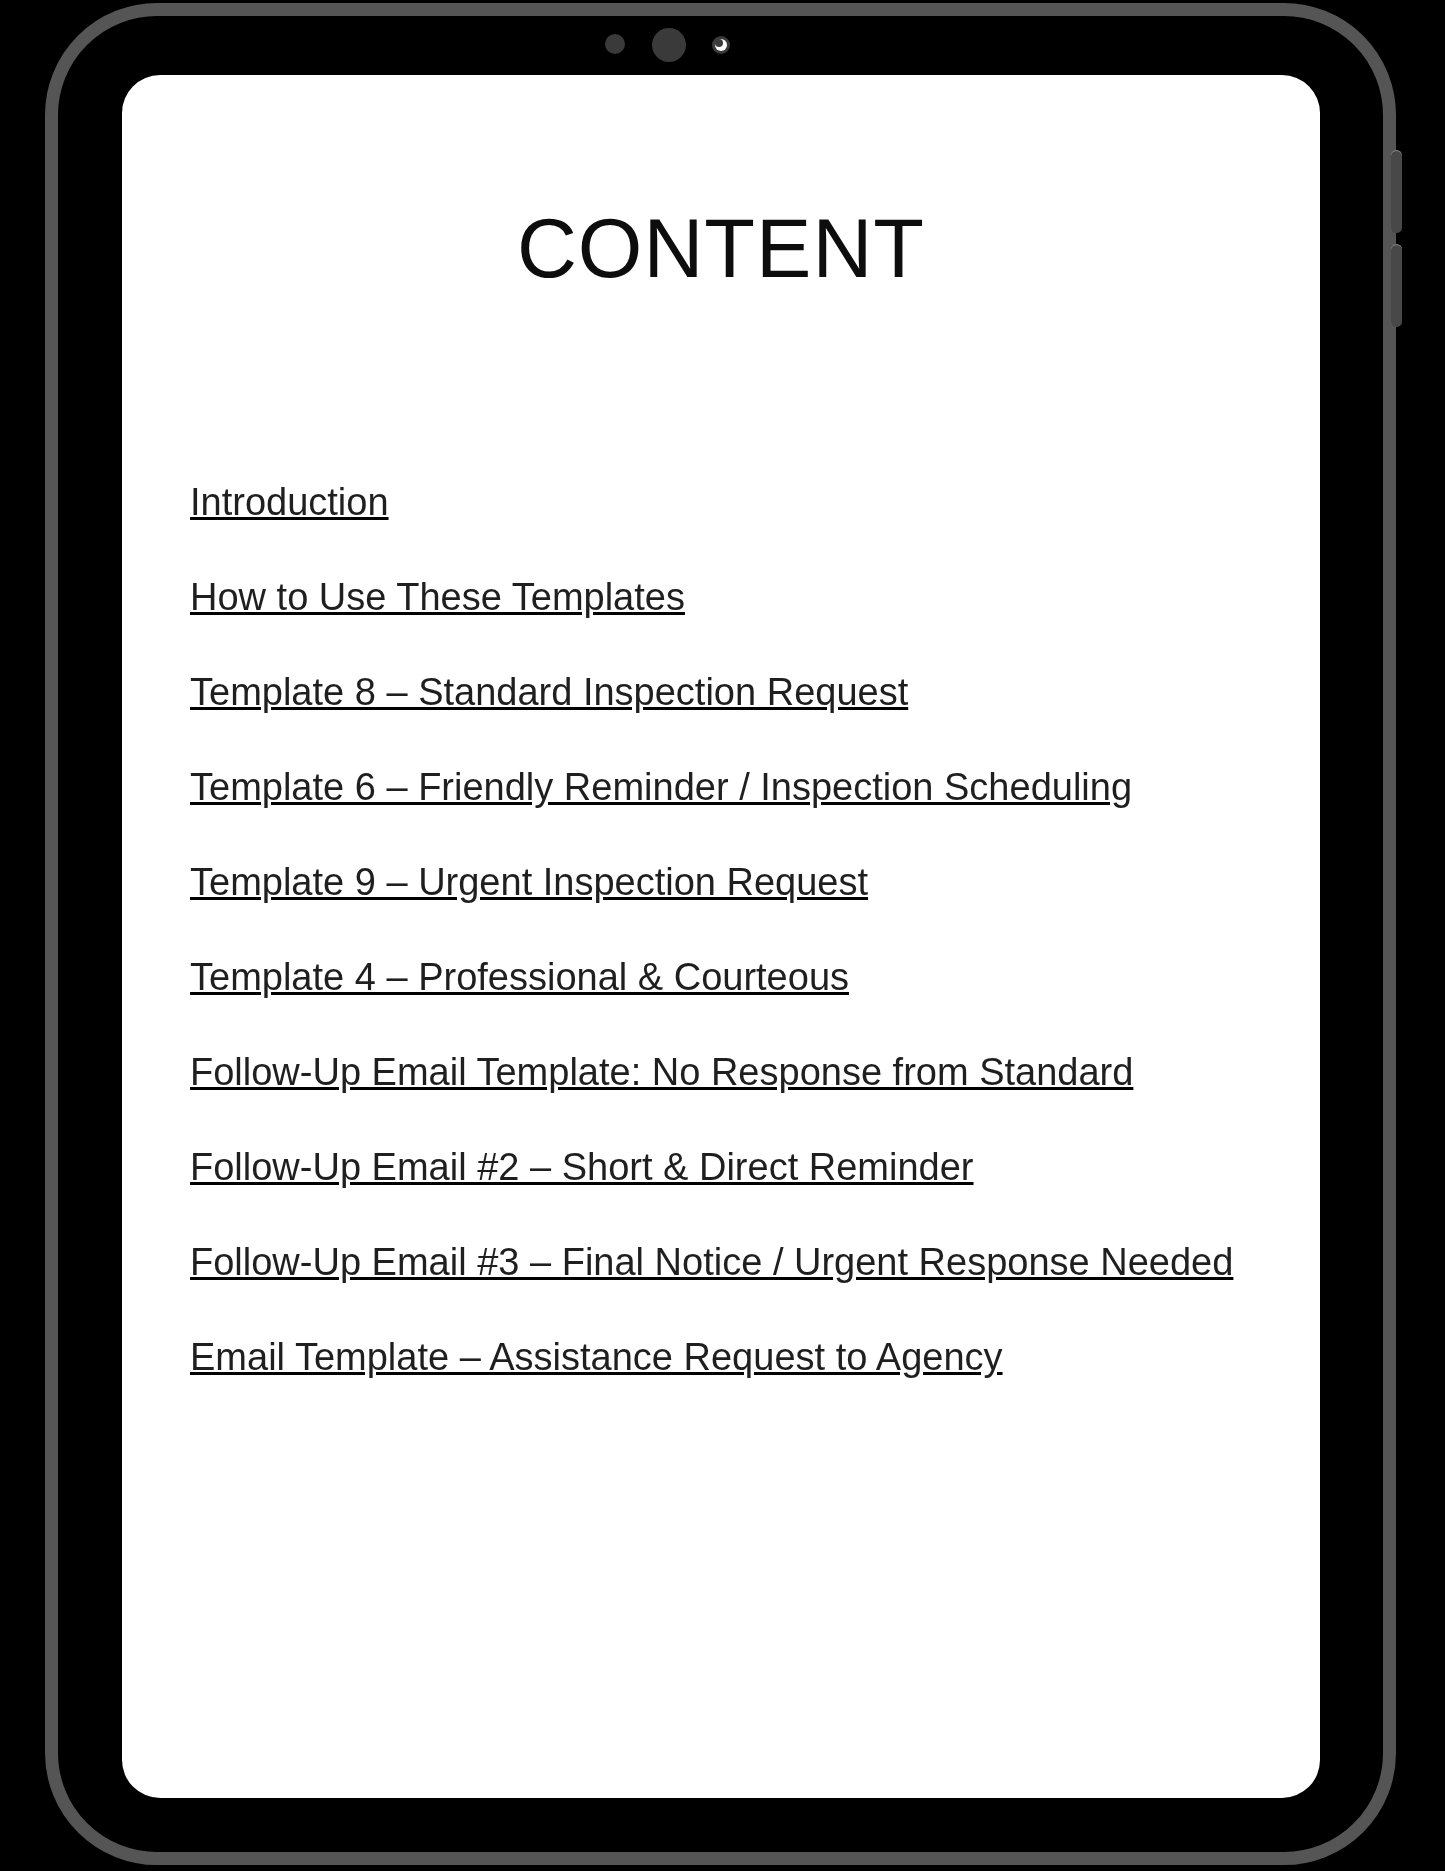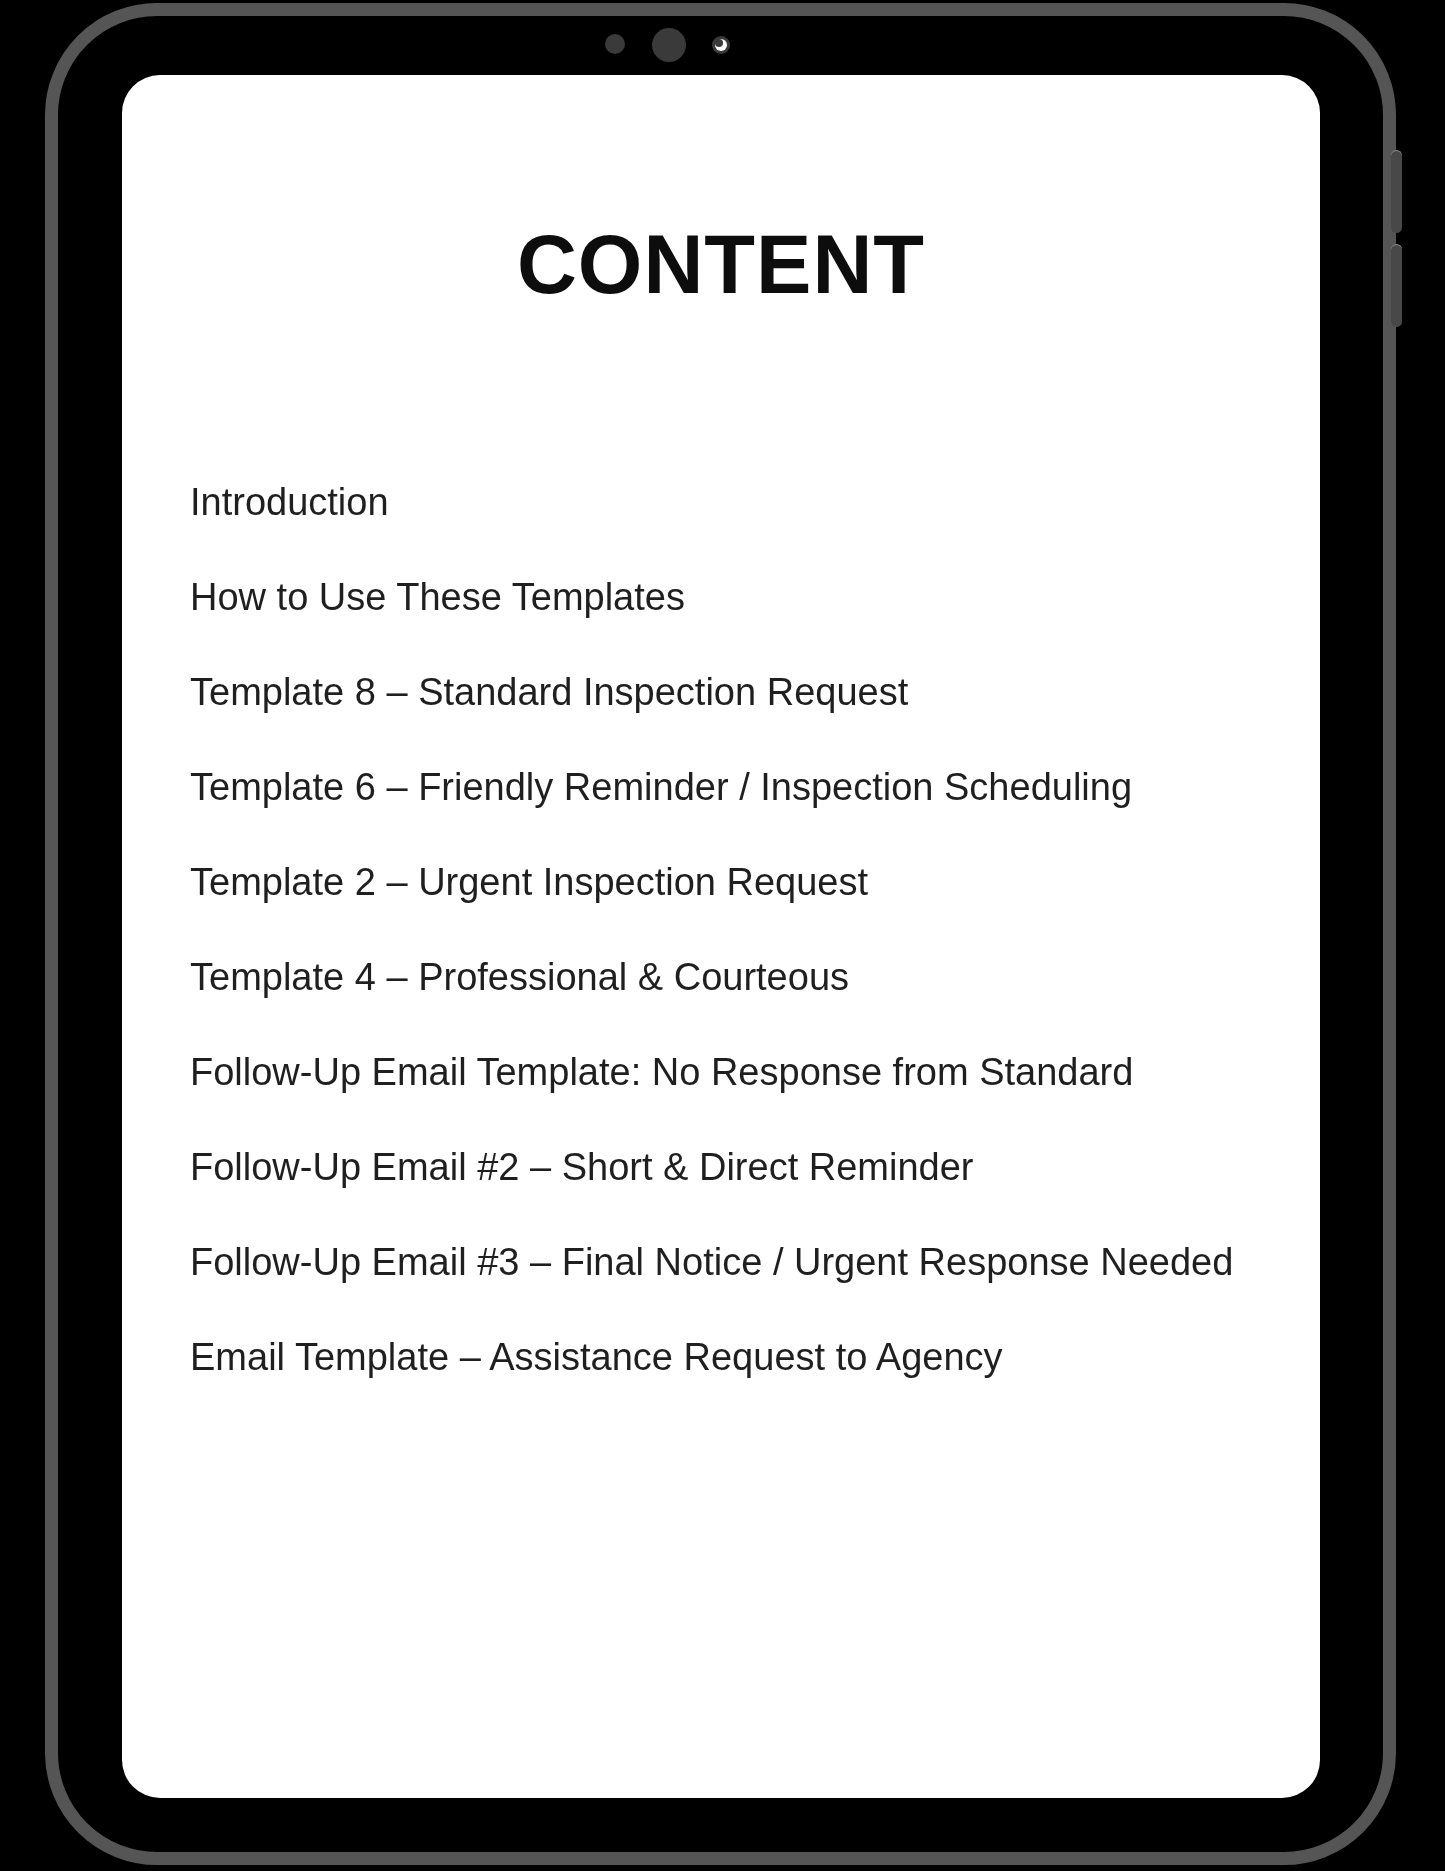--- a/index.html
+++ b/index.html
@@ -28,26 +28,26 @@
               background:#ffffff;border-radius:50%;}
   .lens-pupil{position:absolute;left:3px;top:3px;width:8px;height:8px;
               background:#3a3a3a;border-radius:50%;}
 
   
   .screen{
     position:absolute;left:122px;top:75px;width:1198px;height:1723px;
     background:#ffffff;border-radius:38px;z-index:2;
   }
   .page-title{
-    position:absolute;top:128px;left:0;right:0;margin:16px;
-    text-align:center;font-weight:700;font-size:83px;line-height:1.1;
+    position:absolute;top:128px;left:0;right:0;margin:0;
+    text-align:center;font-weight:400;font-size:83px;line-height:1.1;
     letter-spacing:1px;color:#0d0d0d;
     font-family:"Liberation Sans",sans-serif;
   }
-  .toc{position:absolute;left:68px;top:380px;right:36px;}
+  .toc{position:absolute;left:68px;top:380px;right:36px;text-decoration:underline;}
   .toc-item{
     font-size:38px;line-height:95px;height:95px;
     color:#1f1f1f;white-space:nowrap;cursor:default;
   }
 </style>
 </head>
 <body>
 
 <div class="tablet"></div>
 
@@ -62,20 +62,20 @@
 </span>
 
 <div class="screen">
   <h1 class="page-title">CONTENT</h1>
 
   <div class="toc">
     <div class="toc-item">Introduction</div>
     <div class="toc-item">How to Use These Templates</div>
     <div class="toc-item">Template 8 – Standard Inspection Request</div>
     <div class="toc-item">Template 6 – Friendly Reminder / Inspection Scheduling</div>
-    <div class="toc-item">Template 2 – Urgent Inspection Request</div>
+    <div class="toc-item">Template 9 – Urgent Inspection Request</div>
     <div class="toc-item">Template 4 – Professional &amp; Courteous</div>
     <div class="toc-item">Follow-Up Email Template: No Response from Standard</div>
     <div class="toc-item">Follow-Up Email #2 – Short &amp; Direct Reminder</div>
     <div class="toc-item">Follow-Up Email #3 – Final Notice / Urgent Response Needed</div>
     <div class="toc-item">Email Template – Assistance Request to Agency</div>
   </div>
 </div>
 
 </body></html>

